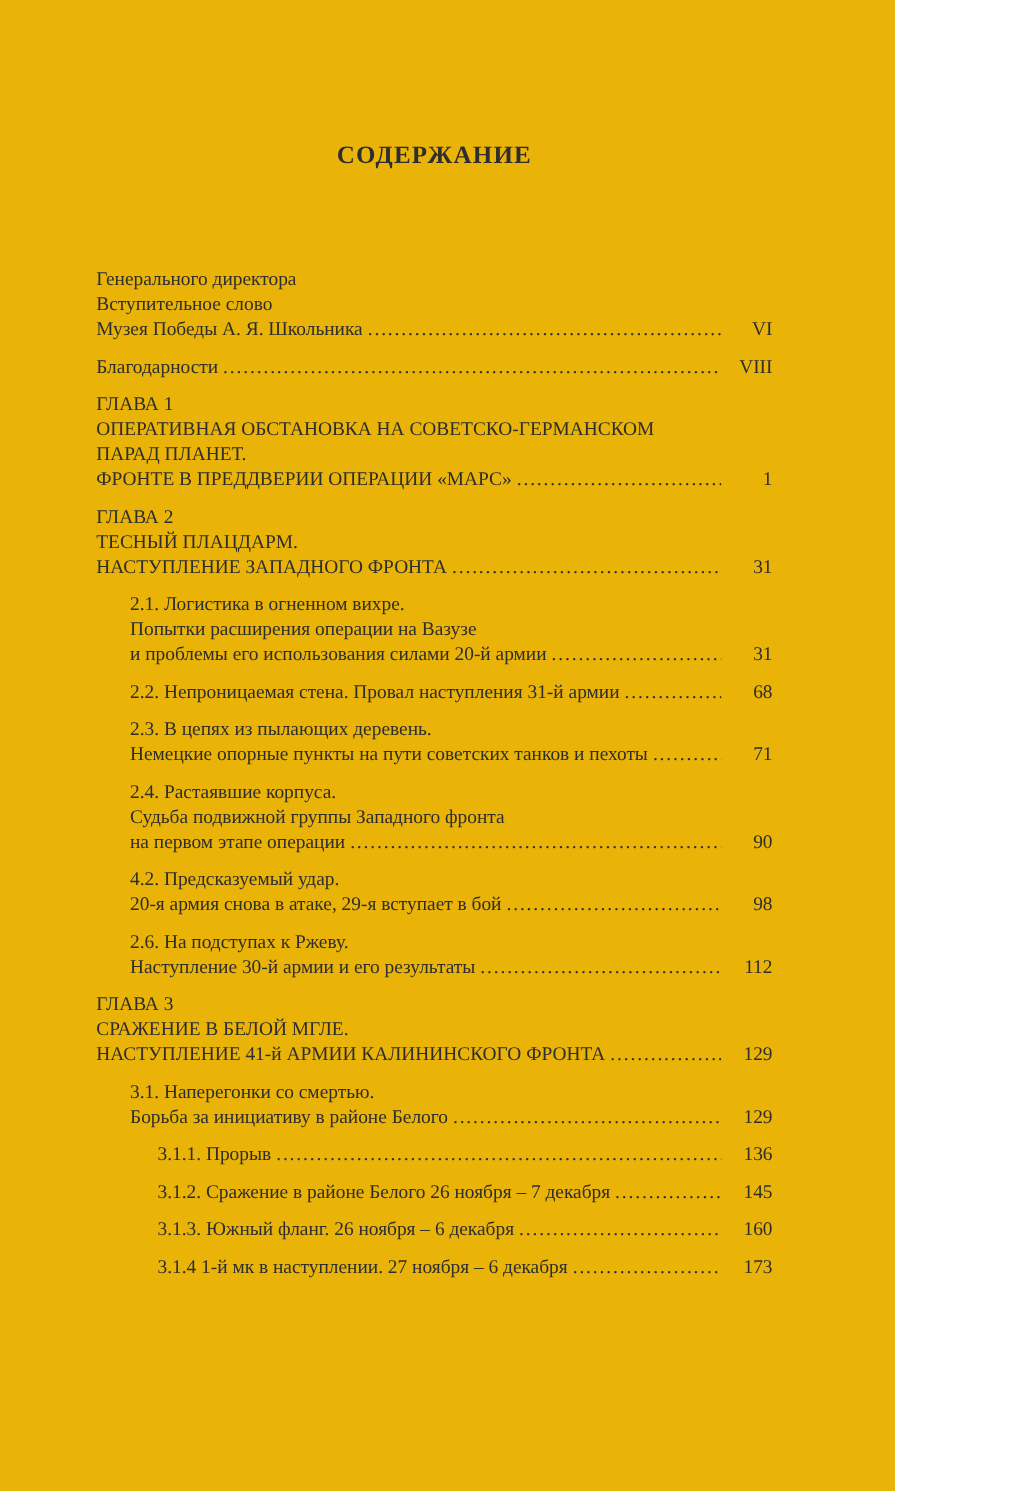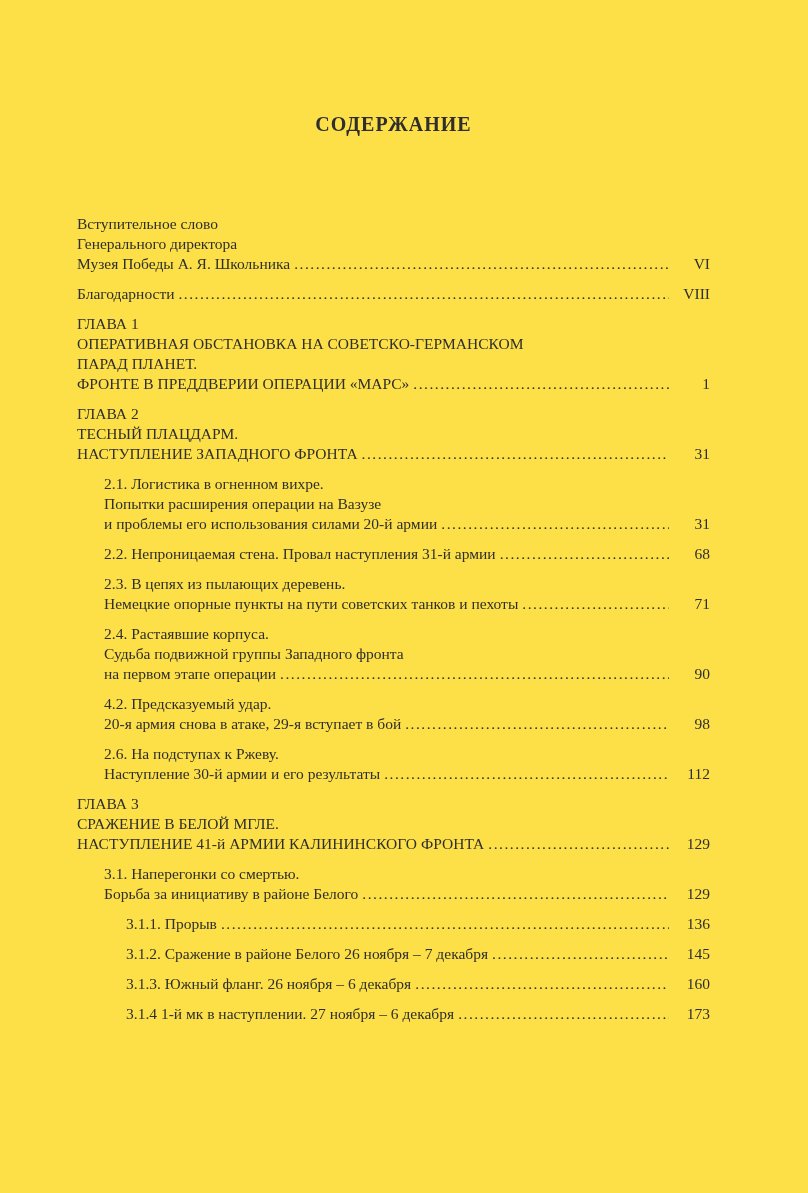--- a/index.html
+++ b/index.html
@@ -7,24 +7,24 @@
     width: 808px;
     height: 1193px;
     background: #ffffff;
   }
   body {
     font-family: "Liberation Serif", "DejaVu Serif", serif;
     color: #2e2e2e;
     overflow: hidden;
   }
   .page {
-    width: 808px;
+    width: 716px;
     height: 1193px;
     padding: 113px 98px 40px 77px;
-    background: #fde047;
+    background: #eab308;
   }
   .title {
     text-align: center;
     font-size: 20px;
     font-weight: bold;
     letter-spacing: 1px;
     margin-bottom: 78px;
   }
   .toc {
     font-size: 15.5px;
@@ -58,22 +58,22 @@
     white-space: nowrap;
   }
 </style>
 </head>
 <body>
 
 <div class="page">
   <h1 class="title">СОДЕРЖАНИЕ</h1>
   <div class="toc" id="toc">
       <div class="toc-entry indent-0">
+        <div class="toc-line">Генерального директора</div>
         <div class="toc-line">Вступительное слово</div>
-        <div class="toc-line">Генерального директора</div>
         <div class="toc-line last">
           <span class="entry-text">Музея Победы А. Я. Школьника</span>
           <span class="leader">................................................................................................................................................................................................................................................</span>
           <span class="pagenum">VI</span>
         </div>
       </div>
       <div class="toc-entry indent-0">
         <div class="toc-line last">
           <span class="entry-text">Благодарности</span>
           <span class="leader">................................................................................................................................................................................................................................................</span>

